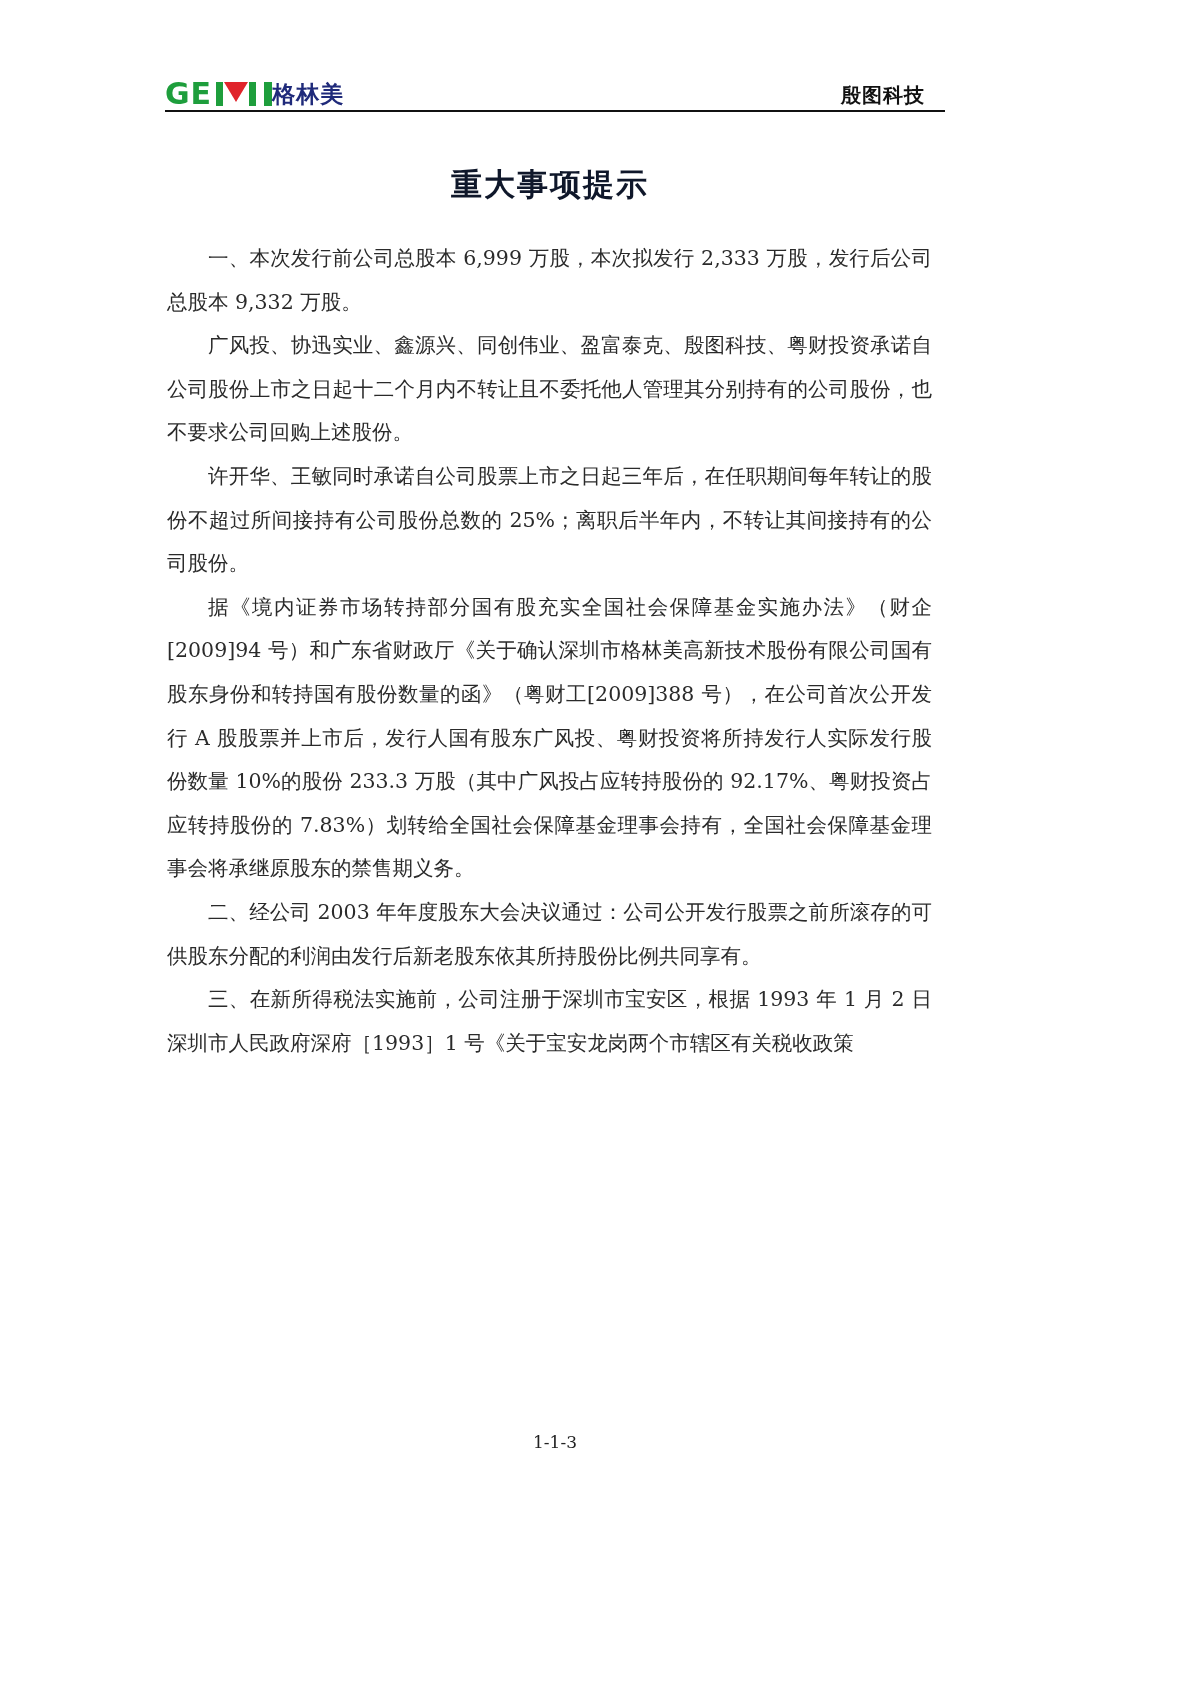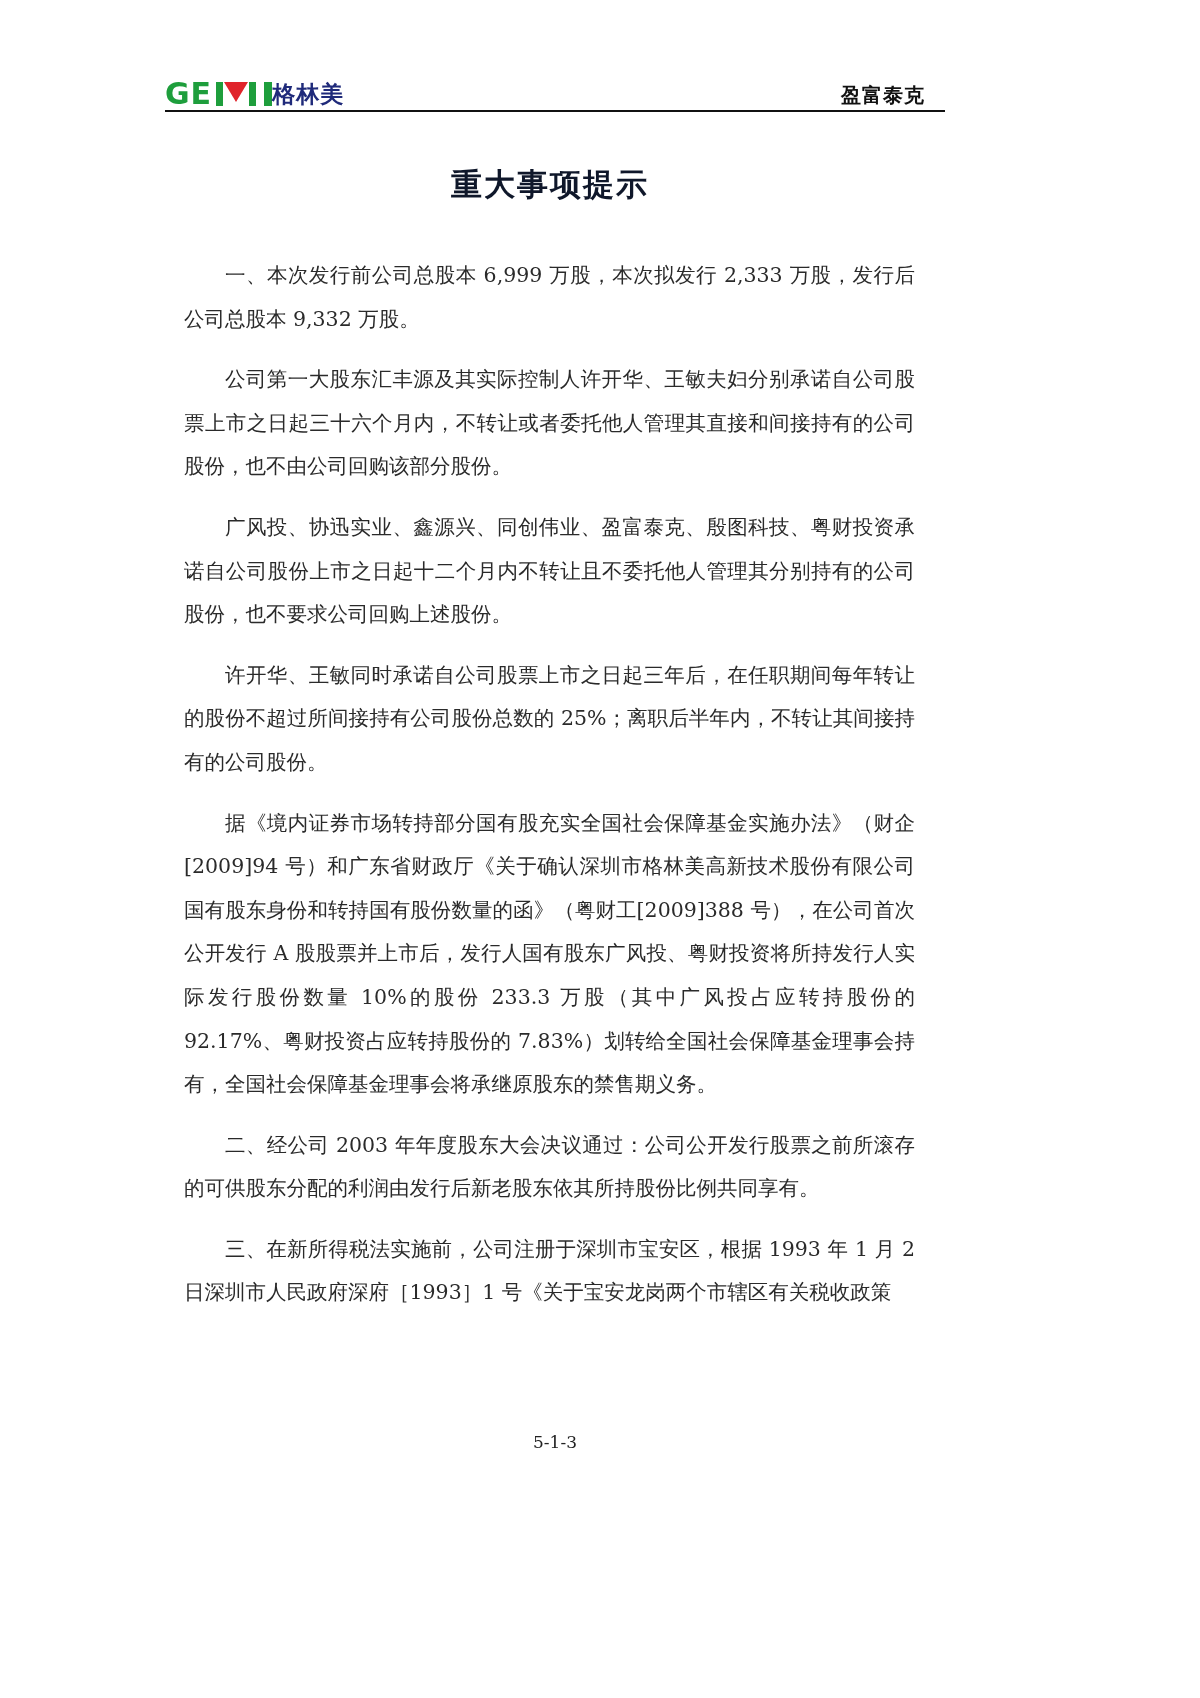--- a/index.html
+++ b/index.html
@@ -14,48 +14,47 @@
   .logo-m .bar-r { position: absolute; right: 0; top: 0; width: 7px; height: 24px; background: #1e9e3c; }
   .logo-m .tri { position: absolute; left: 8px; top: 0; width: 0; height: 0;
                  border-left: 12px solid transparent; border-right: 12px solid transparent; border-top: 20px solid #e0242b; }
   .logo-i { width: 8px; height: 24px; background: #1e9e3c; display: inline-block; margin-left: 4px; }
   .logo-cn { font-family: "DejaVu Sans", sans-serif; font-weight: bold; font-size: 23px; color: #1f2a7a; letter-spacing: 1px; }
   .doc-type { position: absolute; right: 20px; top: 6px; font-family: "DejaVu Sans", sans-serif; font-weight: bold; font-size: 20px; color: #111; letter-spacing: 1px; }
   .header-rule { position: absolute; left: 165px; top: 110px; width: 780px; height: 2px; background: #111; }
   .title { position: absolute; left: 0; width: 1100px; top: 143px; text-align: center;
            font-family: "DejaVu Sans", sans-serif; font-size: 31px; color: #0f172a; letter-spacing: 2px; }
   .body { position: absolute; left: 167px; top: 237px; width: 765px; font-size: 20.5px; line-height: 43.6px; text-align: justify; }
-  .body p { margin: 17px; text-indent: 2em; }
+  .body p { margin: 0; text-indent: 2em; }
   .page-num { position: absolute; left: 0; width: 1110px; top: 1432px; text-align: center; font-size: 17px; color: #222; }
 </style>
 </head>
 <body>
 
 <div class="header">
   <div class="logo">
     <div class="logo-mark">
       <span class="logo-letter">GE</span>
       <span class="logo-m">
         <span class="bar-l"></span>
           <span class="tri"></span>
           <span class="bar-r"></span>
       </span>
       <span class="logo-i"></span>
     </div>
     <span class="logo-cn">格林美</span>
   </div>
-  <div class="doc-type">盈富泰克</div>
+  <div class="doc-type">殷图科技</div>
 </div>
 <div class="header-rule"></div>
 
 <h1 class="title">重大事项提示</h1>
 
 <div class="body">
   <p>一、本次发行前公司总股本 6,999 万股，本次拟发行 2,333 万股，发行后公司总股本 9,332 万股。</p>
-  <p>公司第一大股东汇丰源及其实际控制人许开华、王敏夫妇分别承诺自公司股票上市之日起三十六个月内，不转让或者委托他人管理其直接和间接持有的公司股份，也不由公司回购该部分股份。</p>
   <p>广风投、协迅实业、鑫源兴、同创伟业、盈富泰克、殷图科技、粤财投资承诺自公司股份上市之日起十二个月内不转让且不委托他人管理其分别持有的公司股份，也不要求公司回购上述股份。</p>
   <p>许开华、王敏同时承诺自公司股票上市之日起三年后，在任职期间每年转让的股份不超过所间接持有公司股份总数的 25%；离职后半年内，不转让其间接持有的公司股份。</p>
   <p>据《境内证券市场转持部分国有股充实全国社会保障基金实施办法》（财企[2009]94 号）和广东省财政厅《关于确认深圳市格林美高新技术股份有限公司国有股东身份和转持国有股份数量的函》（粤财工[2009]388 号），在公司首次公开发行 A 股股票并上市后，发行人国有股东广风投、粤财投资将所持发行人实际发行股份数量 10%的股份 233.3 万股（其中广风投占应转持股份的 92.17%、粤财投资占应转持股份的 7.83%）划转给全国社会保障基金理事会持有，全国社会保障基金理事会将承继原股东的禁售期义务。</p>
   <p>二、经公司 2003 年年度股东大会决议通过：公司公开发行股票之前所滚存的可供股东分配的利润由发行后新老股东依其所持股份比例共同享有。</p>
   <p>三、在新所得税法实施前，公司注册于深圳市宝安区，根据 1993 年 1 月 2 日深圳市人民政府深府［1993］1 号《关于宝安龙岗两个市辖区有关税收政策</p>
 </div>
 
-<div class="page-num">5-1-3</div>
+<div class="page-num">1-1-3</div>
 
 </body></html>

